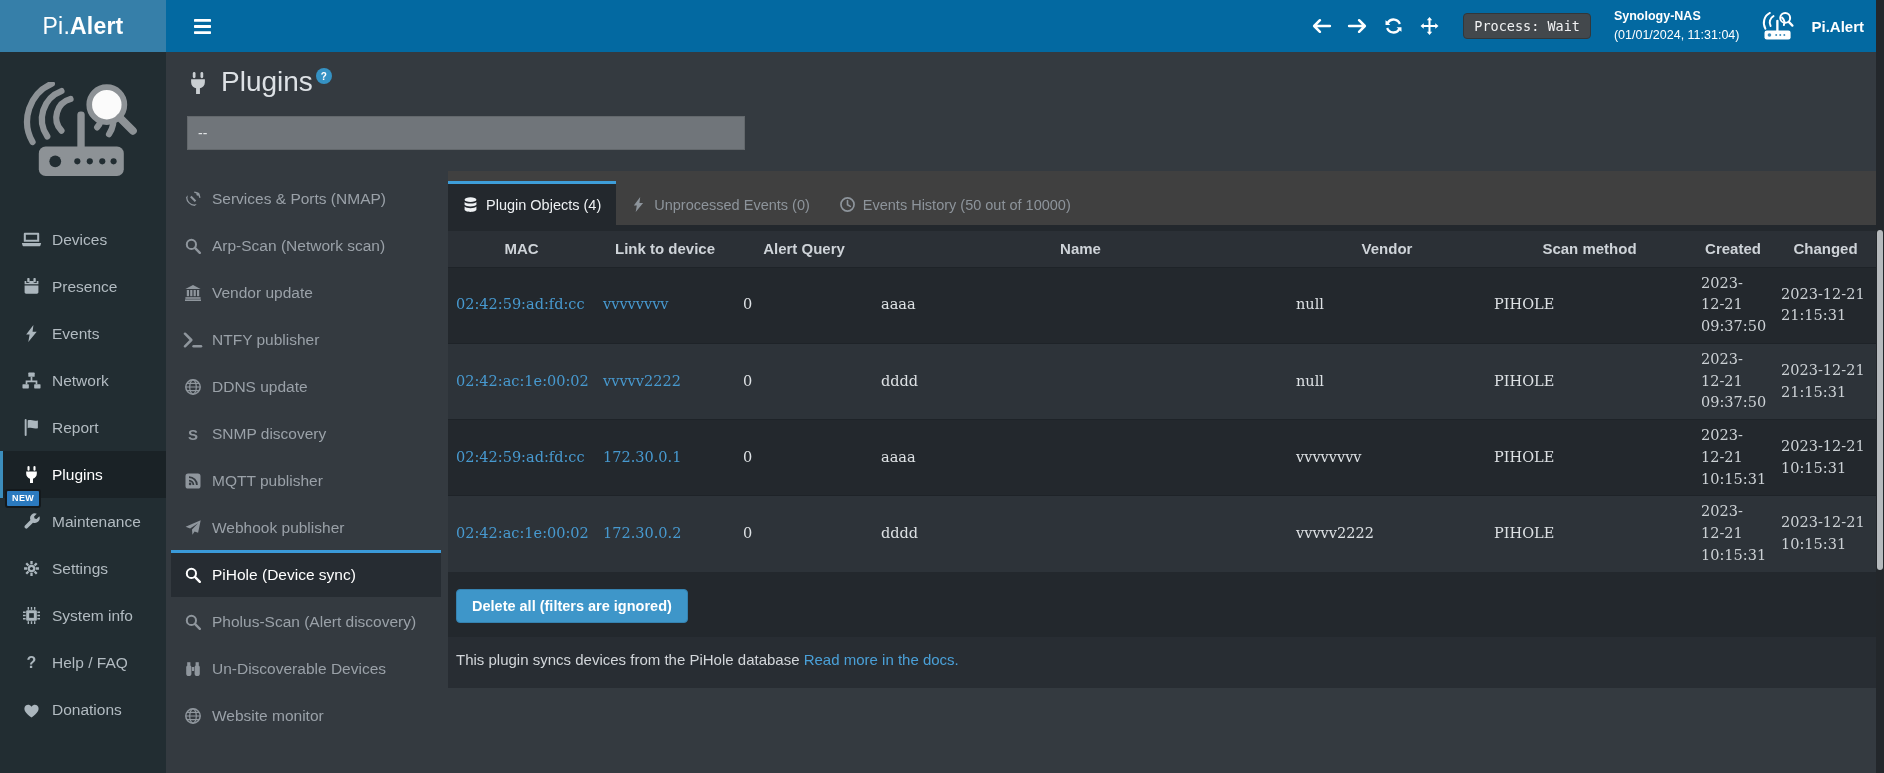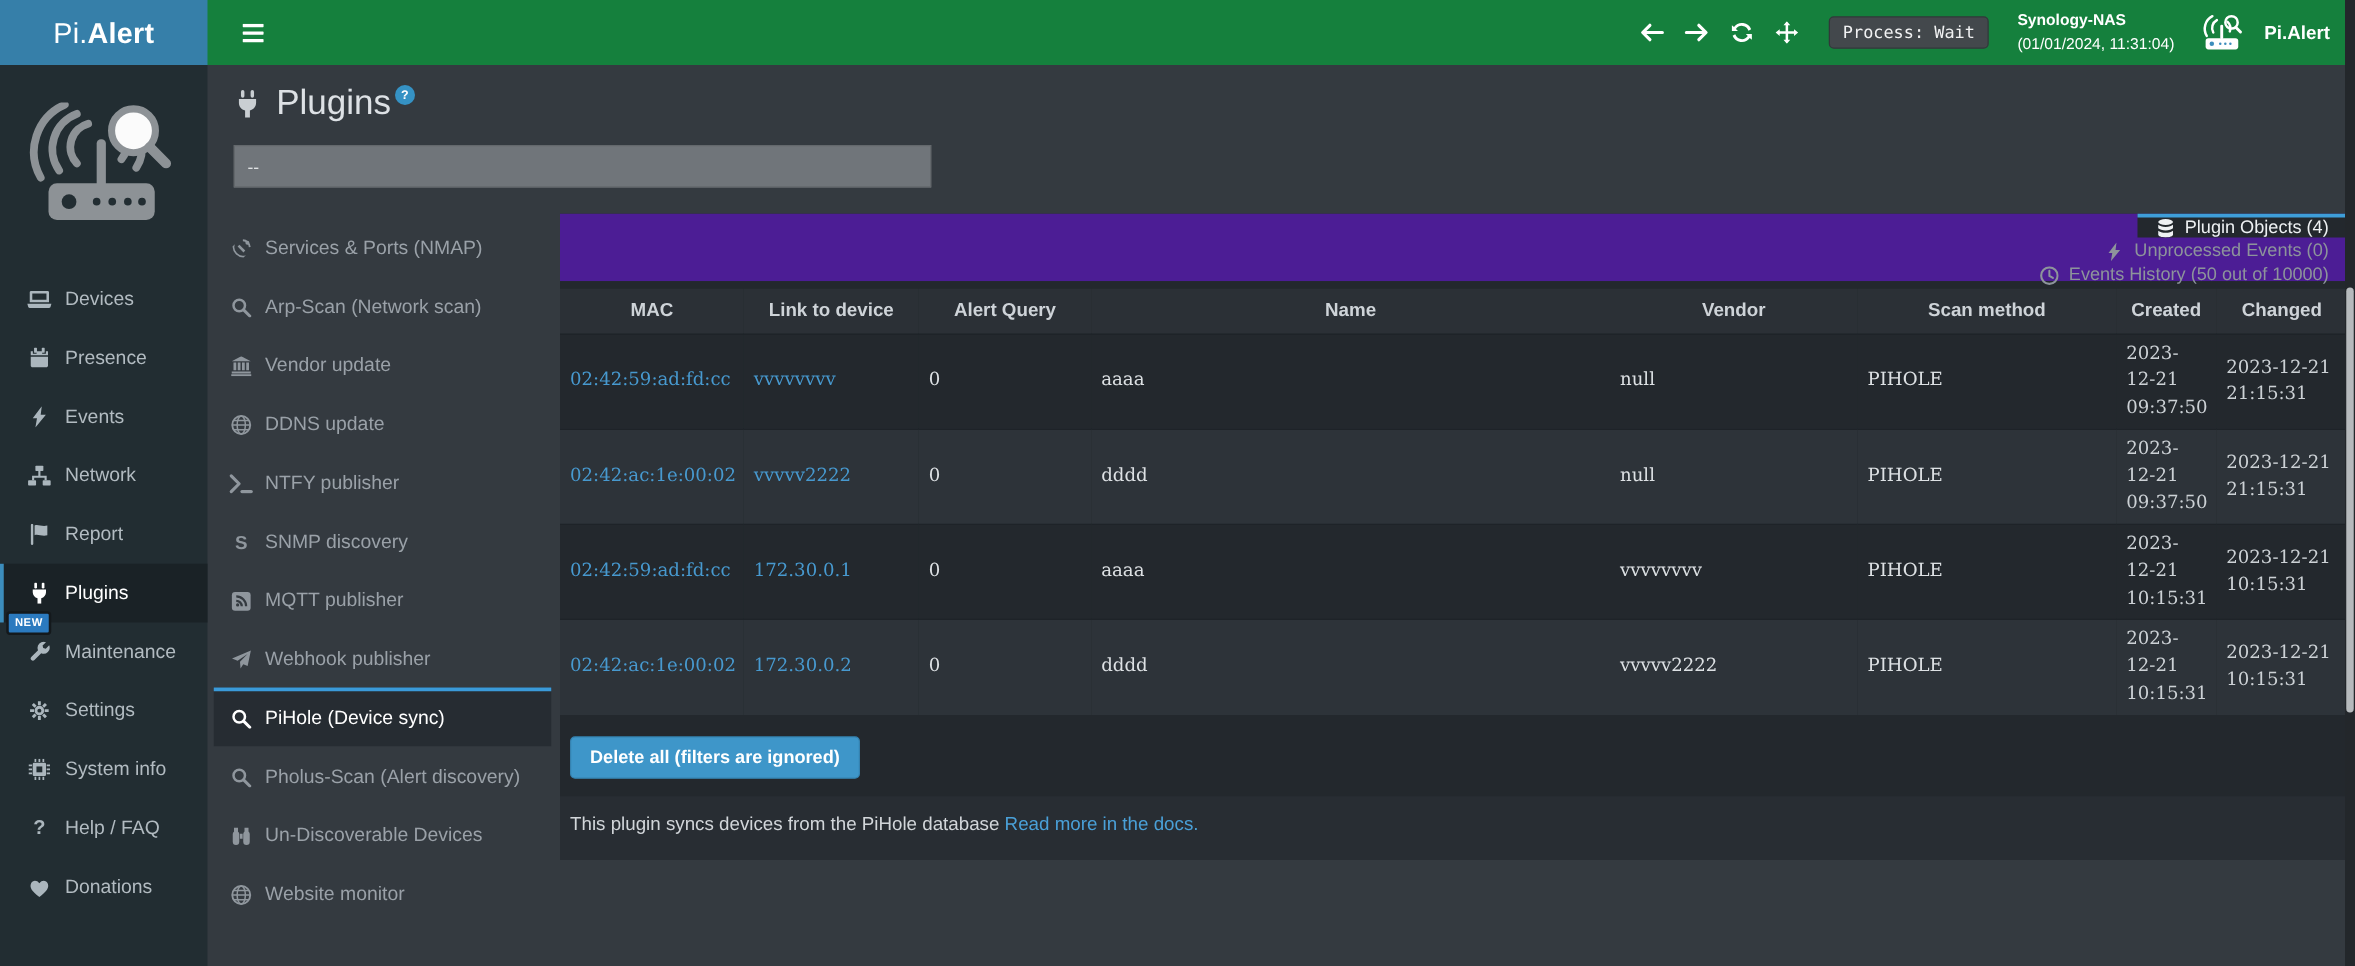--- a/index.html
+++ b/index.html
@@ -1,20 +1,20 @@
 <!DOCTYPE html>
 <html><head>
 <meta charset="utf-8">
 <style>
   * { box-sizing: border-box; margin: 0; padding: 0; }
   html,body { width:1884px; height:773px; overflow:hidden; }
   body { font-family:"Liberation Sans",sans-serif; background:#343a40; position:relative; }
 
   
-  .navbar { position:absolute; top:0; left:0; right:8px; height:52px; background:#15803d; display:flex; align-items:stretch; color:#fff; z-index:4; }
+  .navbar { position:absolute; top:0; left:0; right:8px; height:52px; background:#0369a1; display:flex; align-items:stretch; color:#fff; z-index:4; }
   .brand { width:166px; background:#367fa9; display:flex; align-items:center; justify-content:center; font-size:23px; letter-spacing:.2px; cursor:pointer; }
   .brand .pfx { font-weight:300; }
   .brand b { font-weight:700; }
   .hamburger { margin-left:15px; width:42px; display:flex; align-items:center; justify-content:center; cursor:pointer; }
   .hamburger .icon { width:17px; height:15px; color:#fff; }
   .nav-right { margin-left:auto; display:flex; align-items:center; gap:15px; padding-right:12px; }
   .nav-ic { width:21px; height:18px; color:#fff; cursor:pointer; display:inline-flex; }
   .icon svg { width:100%; height:100%; display:block; }
   .process-badge { font-family:"DejaVu Sans Mono",monospace; font-size:13.5px; background:#43484c; border:1px solid #32373a; border-radius:4px; padding:4px 10px; color:#f1f2f3; margin:0 8px; white-space:nowrap; }
   .host { font-size:12.5px; line-height:1.5; color:#fff; }
@@ -48,21 +48,21 @@
   .main-row { display:flex; align-items:flex-start; margin:21px 0 0 5px; }
   #plugins-list { width:270px; flex-shrink:0; padding-top:3px; }
   .plug-item { height:47px; display:flex; align-items:center; padding-left:12px; color:#9aa1a8; font-size:15.5px; border-top:3px solid transparent; cursor:pointer; }
   .plug-item .icon { width:20px; height:16px; margin-right:9px; color:#8f969d; display:flex; justify-content:center; }
   .plug-item .glyph { font-weight:700; font-size:15px; width:20px; text-align:center; }
   .plug-item.active { background:#262c32; border-top-color:#3a9ad9; color:#fff; }
   .plug-item.active .icon { color:#fff; }
 
   
   .panel { flex:1; margin-left:7px; background:#23282d; }
-  .tab-strip { height:54px; background:#4c1d95; display:flex; align-items:flex-end;flex-direction:column; }
+  .tab-strip { height:54px; background:#404040; display:flex; align-items:flex-end; }
   .tab { height:44px; display:flex; align-items:center; gap:8px; padding:0 15px; font-size:14.5px; color:#8d949b; border-top:3px solid transparent; cursor:pointer; white-space:nowrap; }
   .tab .icon { width:15px; height:15px; }
   .tab.active { background:#23282d; border-top-color:#3e9ed9; color:#eef1f3; }
 
   .table-wrap { padding-top:6px; background:#23282d; }
   table { width:100%; border-collapse:collapse; table-layout:fixed; }
   thead th { background:#2b3036; height:36px; text-align:center; padding:0 8px; font-size:15px; color:#ced3d8; font-weight:700; }
   tbody td { height:54px; padding:5px 8px; vertical-align:middle; font-family:"DejaVu Serif",serif; font-size:14.5px; color:#dde1e4; line-height:1.5; }
   tbody tr { border-top:1px solid #1e2328; }
   tbody tr:nth-child(odd) { background:#23282d; }
@@ -320,36 +320,36 @@
               <rect x="8.6" y="5" width="2.2" height="6.2"></rect>
               <rect x="12" y="5" width="2.2" height="6.2"></rect>
               <rect x=".4" y="12.2" width="15.2" height="1.6"></rect>
               <rect y="14.4" width="16" height="1.6"></rect>
             </svg>
           </span>
           <span>Vendor update</span>
         </div>
         <div class="plug-item">
           <span class="icon">
+            <svg viewBox="0 0 17 14" fill="none" stroke="currentColor" stroke-width="2.2" stroke-linecap="round" stroke-linejoin="round">
+              <path d="M1.5 1.5 7 7l-5.5 5.5"></path>
+              <path d="M9 12.5h6.5"></path>
+            </svg>
+          </span>
+          <span>NTFY publisher</span>
+        </div>
+        <div class="plug-item">
+          <span class="icon">
             <svg viewBox="0 0 16 16" fill="none" stroke="currentColor">
               <circle cx="8" cy="8" r="7.2" stroke-width="1.5"></circle>
               <ellipse cx="8" cy="8" rx="3.3" ry="7.2" stroke-width="1.2"></ellipse>
               <path d="M.8 8h14.4M1.9 4.3h12.2M1.9 11.7h12.2" stroke-width="1.2"></path>
             </svg>
           </span>
           <span>DDNS update</span>
-        </div>
-        <div class="plug-item">
-          <span class="icon">
-            <svg viewBox="0 0 17 14" fill="none" stroke="currentColor" stroke-width="2.2" stroke-linecap="round" stroke-linejoin="round">
-              <path d="M1.5 1.5 7 7l-5.5 5.5"></path>
-              <path d="M9 12.5h6.5"></path>
-            </svg>
-          </span>
-          <span>NTFY publisher</span>
         </div>
         <div class="plug-item">
           <span class="icon glyph">S</span>
           <span>SNMP discovery</span>
         </div>
         <div class="plug-item">
           <span class="icon">
             <svg viewBox="0 0 16 16">
               <rect x=".5" y=".5" width="15" height="15" rx="2.6" fill="currentColor"></rect>
               <g fill="none" stroke="#343a40" stroke-width="1.8">

